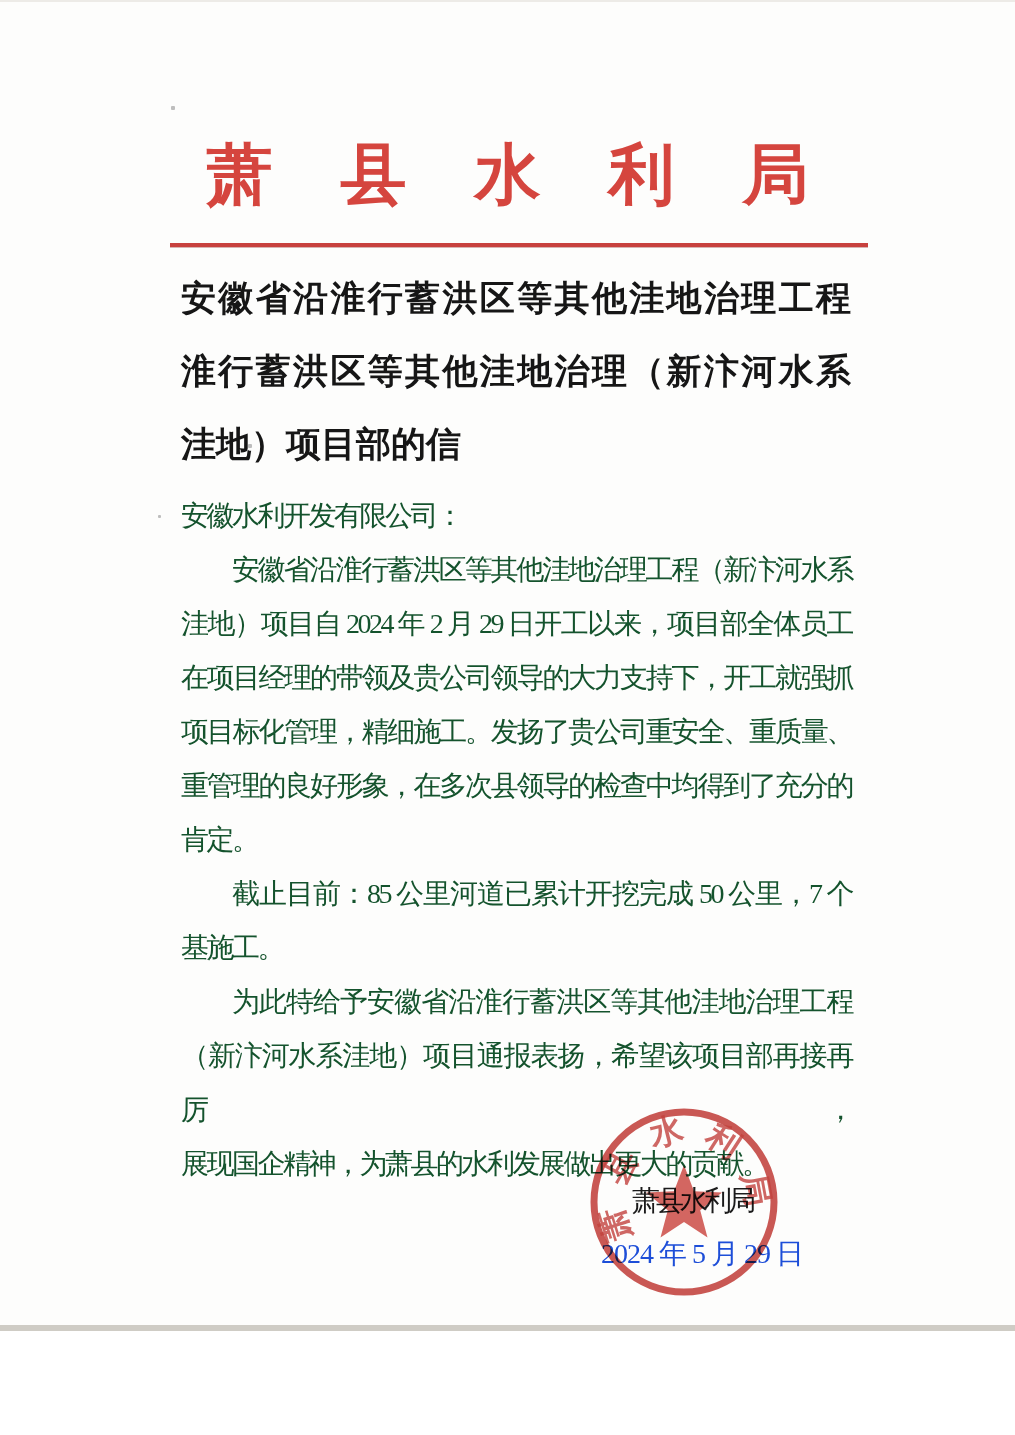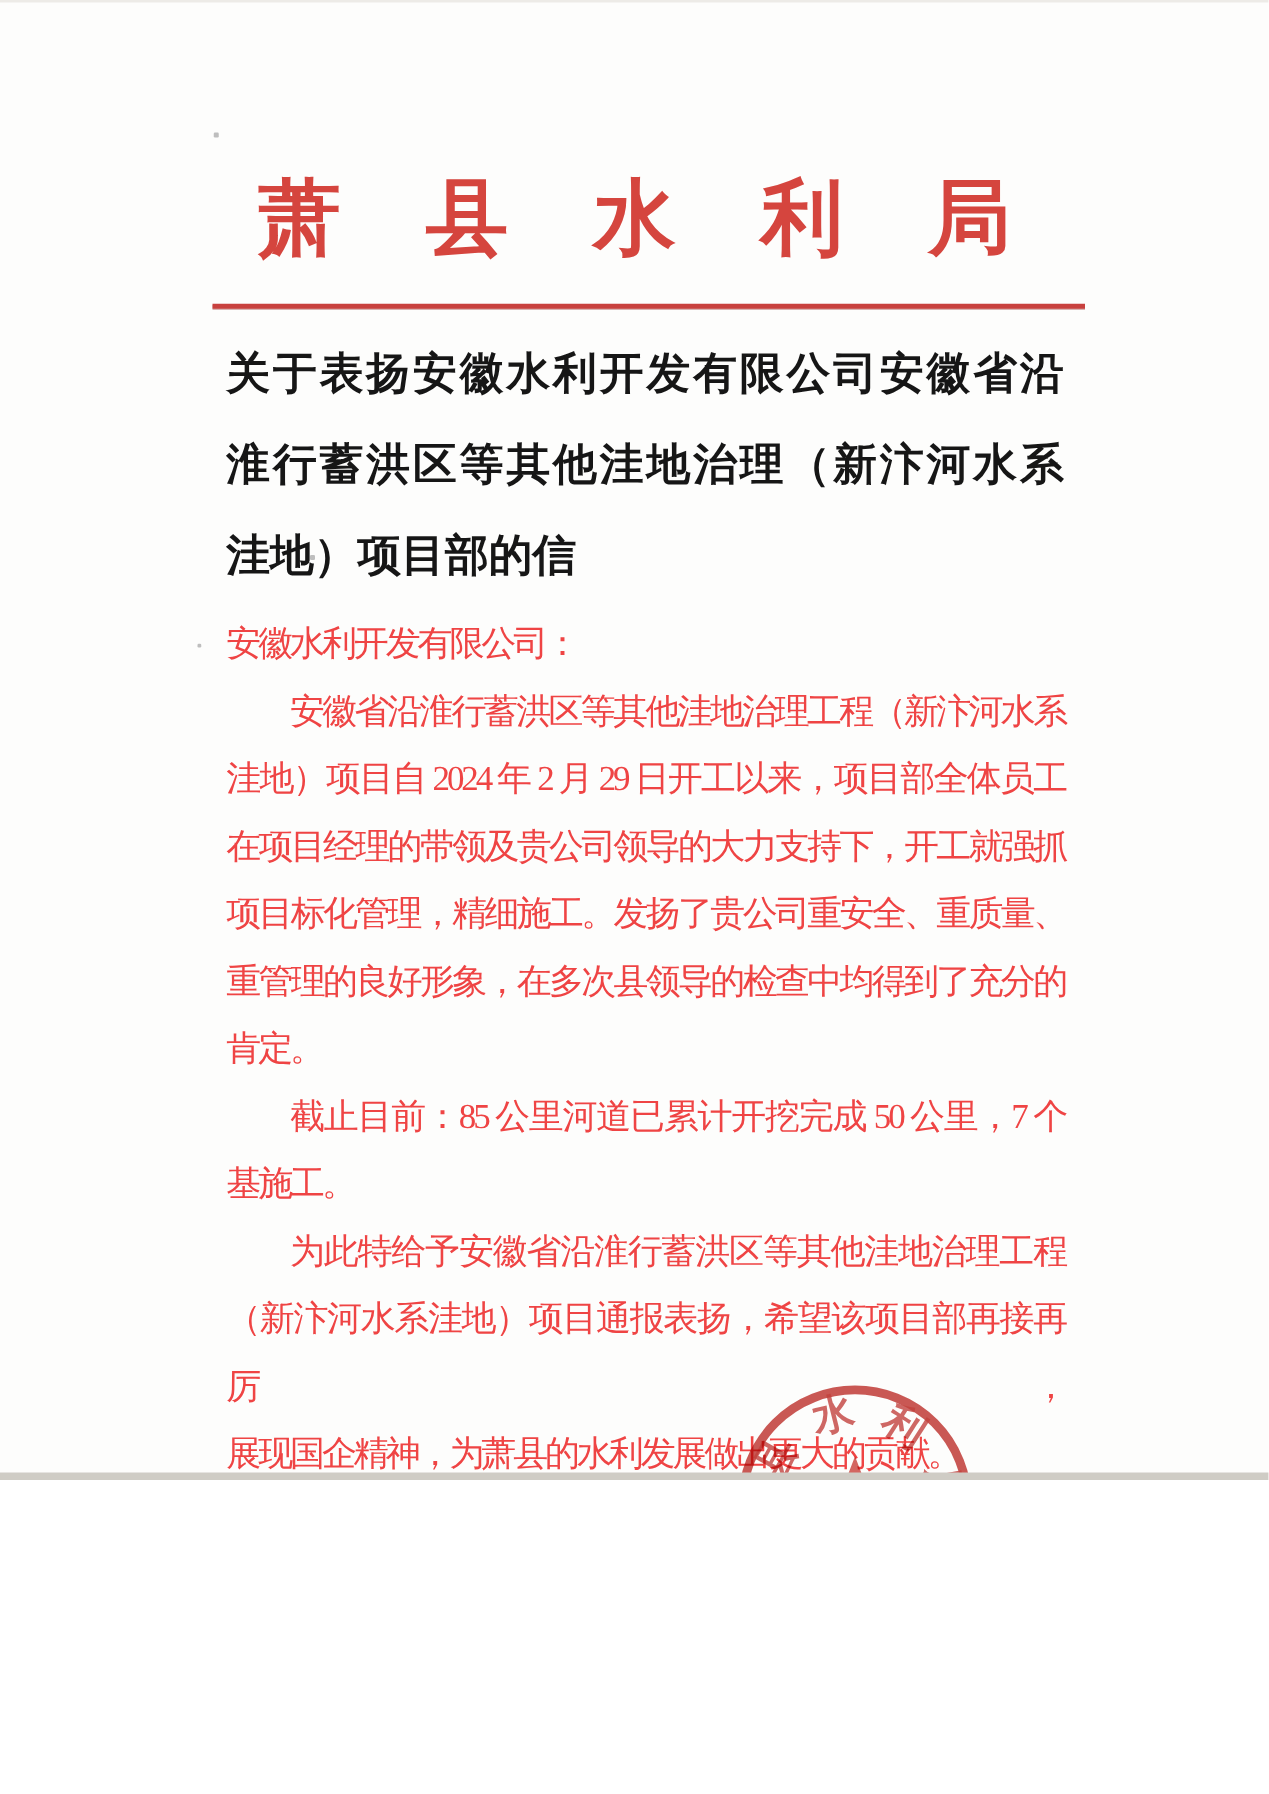--- a/index.html
+++ b/index.html
@@ -4,21 +4,21 @@
 <style>
   html, body { margin: 0; padding: 0; }
   body {
     width: 1015px; height: 1435px;
     background: #ffffff;
     font-family: "Liberation Serif", "DejaVu Serif", serif;
     color: #1d1d1d;
   }
   .page {
     position: relative;
-    width: 1015px; height: 1184px;
+    width: 1015px; height: 1331px;
     background: #fdfdfc;
     overflow: hidden;
   }
   .edge-top {
     position: absolute; top: 0; left: 0; width: 100%; height: 2px;
     background: #edebe7;
   }
   .edge-bottom {
     position: absolute; bottom: 0; left: 0; width: 100%; height: 6px;
     background: #cfccc5;
@@ -45,21 +45,21 @@
     line-height: 73px;
     color: #161616;
   }
   .doc-title .tl { text-align: justify; text-align-last: justify; }
   .doc-title .tc { text-align: left; }
   .body-text {
     position: absolute; top: 489px; left: 181px; width: 671px;
     font-size: 28px;
     line-height: 54px;
     letter-spacing: -2.5px;
-    color: #ef4444;
+    color: #14532d;
   }
   .body-text .full { text-align: justify; text-align-last: justify; }
   .body-text .first { text-indent: 51px; }
   .signature {
     position: absolute; top: 1182px; left: 632px;
     font-size: 28px; letter-spacing: -4px;
     color: #1b1b1b; white-space: nowrap;
   }
   .doc-date {
     position: absolute; top: 1235px; left: 601px;
@@ -84,21 +84,21 @@
 
 <div class="page">
 
   <div class="edge-top"></div>
 
   <div class="letterhead">萧县水利局</div>
 
   <div class="red-rule"></div>
 
   <div class="doc-title">
-    <div class="tl">关于表扬安徽水利开发有限公司安徽省沿</div>
+    <div class="tl">安徽省沿淮行蓄洪区等其他洼地治理工程</div>
     <div class="tl">淮行蓄洪区等其他洼地治理（新汴河水系</div>
     <div class="tc">洼地）项目部的信</div>
   </div>
 
   <div class="body-text">
     <div>安徽水利开发有限公司：</div>
 
     <div class="full first">安徽省沿淮行蓄洪区等其他洼地治理工程（新汴河水系</div>
     <div class="full">洼地）项目自 2024 年 2 月 29 日开工以来，项目部全体员工</div>
     <div class="full">在项目经理的带领及贵公司领导的大力支持下，开工就强抓</div>

